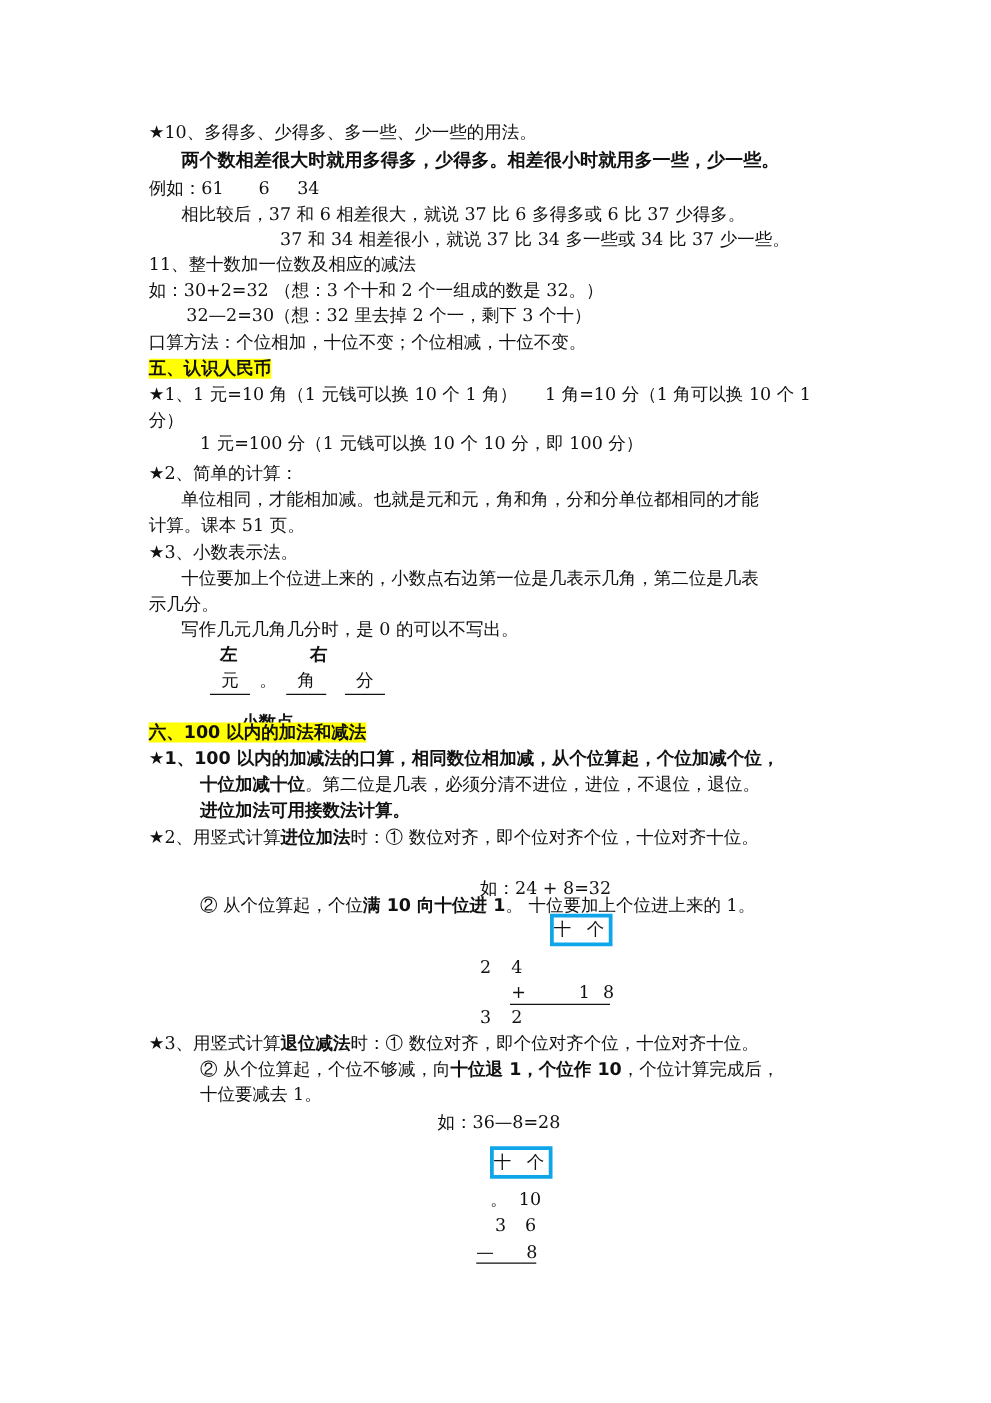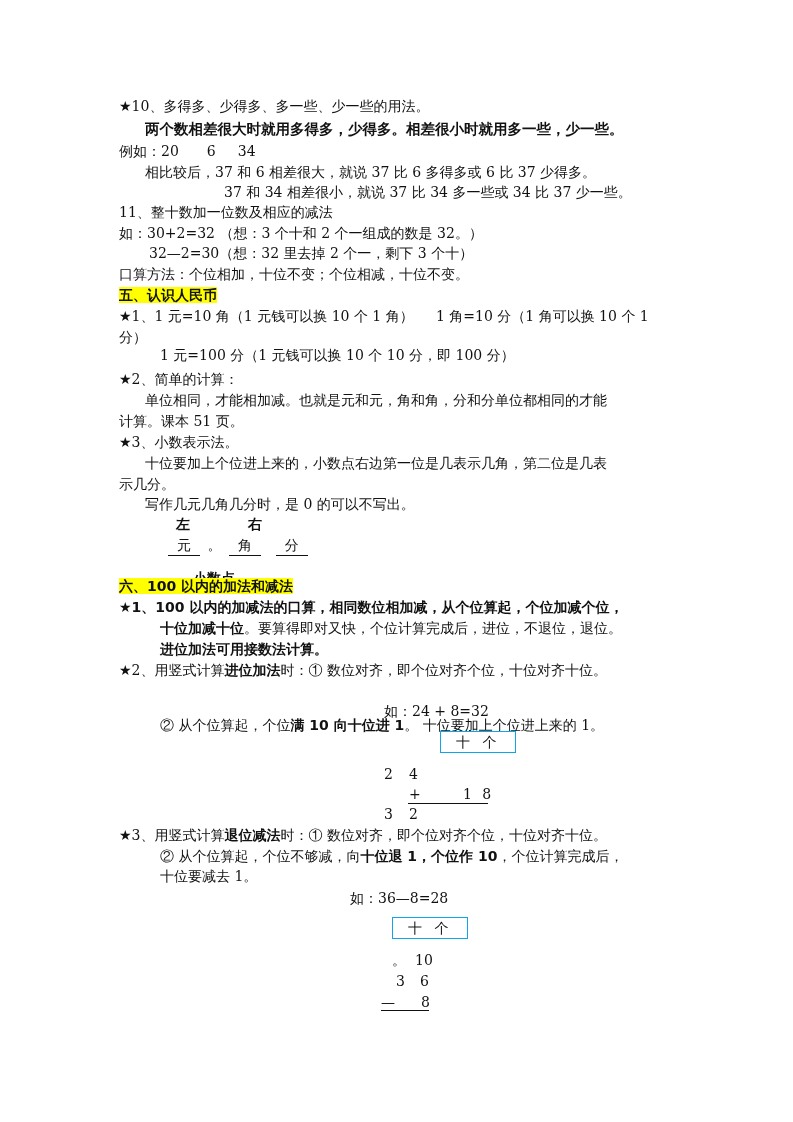--- a/index.html
+++ b/index.html
@@ -4,32 +4,32 @@
 <style>
   html, body { margin: 0; padding: 0; background: #ffffff; }
   body { width: 793px; height: 1122px; position: relative; overflow: hidden;
          font-family: "DejaVu Serif", "Liberation Serif", serif; color: #111; }
   .ln { position: absolute; font-size: 14px; line-height: 20px; white-space: nowrap; }
   .b { font-weight: bold; font-family: "DejaVu Sans", "Liberation Sans", sans-serif; }
   .hl { background: #ffff00; }
   .star { font-family: "DejaVu Sans", sans-serif; font-weight: bold; }
   .wavy { text-decoration-style: wavy; text-decoration-color: #222; text-underline-offset: 3px; text-decoration-thickness: 1px; }
   .ul { border-bottom: 1px solid #111; display: inline-block; text-align: center; }
-  .box { position: absolute; border: 1px solid #0ea5e9; font-size: 14px; line-height: 20px; padding: 0 15px; letter-spacing: 4px; }
+  .box { position: absolute; border: 3px solid #0ea5e9; font-size: 14px; line-height: 20px; padding: 0 0; letter-spacing: 4px; }
   .hrule { position: absolute; height: 0; border-top: 1px solid #111; }
 </style>
 </head>
 <body>
 
 <div class="ln" style="left:119px;top:96px;">
   <span class="star">★</span><span>10、多得多、少得多、多一些、少一些的用法。</span>
 </div>
 <div class="ln b" style="left:145px;top:119px;font-size:14.5px;">两个数相差很大时就用多得多，少得多。相差很小时就用多一些，少一些。</div>
 <div class="ln" style="left:119px;top:141px;">
-  <span>例如：</span><span>20</span><span style="display:inline-block;width:28px"></span><span>6</span><span style="display:inline-block;width:22px"></span><span>34</span>
+  <span>例如：</span><span>61</span><span style="display:inline-block;width:28px"></span><span>6</span><span style="display:inline-block;width:22px"></span><span>34</span>
 </div>
 <div class="ln" style="left:145px;top:162px;">
   <span>相比较后，</span><span class="wavy">37 和 6 相差很大，就说 37 比 6 多得多或 6 比 37 少得多。</span>
 </div>
 <div class="ln" style="left:224px;top:182px;">
   <span class="wavy">37 和 34 相差很小，就说 37 比 34 多一些或 34 比 37 少一些。</span>
 </div>
 
 <div class="ln" style="left:119px;top:202px;">11、整十数加一位数及相应的减法</div>
 <div class="ln" style="left:119px;top:223px;">如：30+2=32 （想：3 个十和 2 个一组成的数是 32。）</div>
@@ -69,21 +69,21 @@
   <div class="ln b" style="left:193px;top:556px;margin-top:12px;">小数点</div>
 </div>
 
 <div class="ln b" style="left:119px;top:576px;">
   <span class="hl">六、100 以内的加法和减法</span>
 </div>
 <div class="ln b" style="left:119px;top:597px;">
   <span class="star">★</span><span>1、100 以内的加减法的口算，相同数位相加减，从个位算起，个位加减个位，</span>
 </div>
 <div class="ln" style="left:160px;top:618px;">
-  <span class="b">十位加减十位</span><span>。要算得即对又快，个位计算完成后，进位，不退位，退位。</span>
+  <span class="b">十位加减十位</span><span>。第二位是几表，必须分清不进位，进位，不退位，退位。</span>
 </div>
 <div class="ln b" style="left:160px;top:639px;">进位加法可用接数法计算。</div>
 
 <div class="ln" style="left:119px;top:660px;">
   <span class="star">★</span><span>2、用竖式计算</span><span class="b">进位加法</span><span>时：① 数位对齐，即个位对齐个位，十位对齐十位。</span>
 </div>
 <div class="ln" style="left:160px;top:715px;">
   <span>② 从个位算起，个位</span><span class="b">满 10 向十位进 1</span><span>。 十位要加上个位进上来的 1。</span>
 </div>
 

